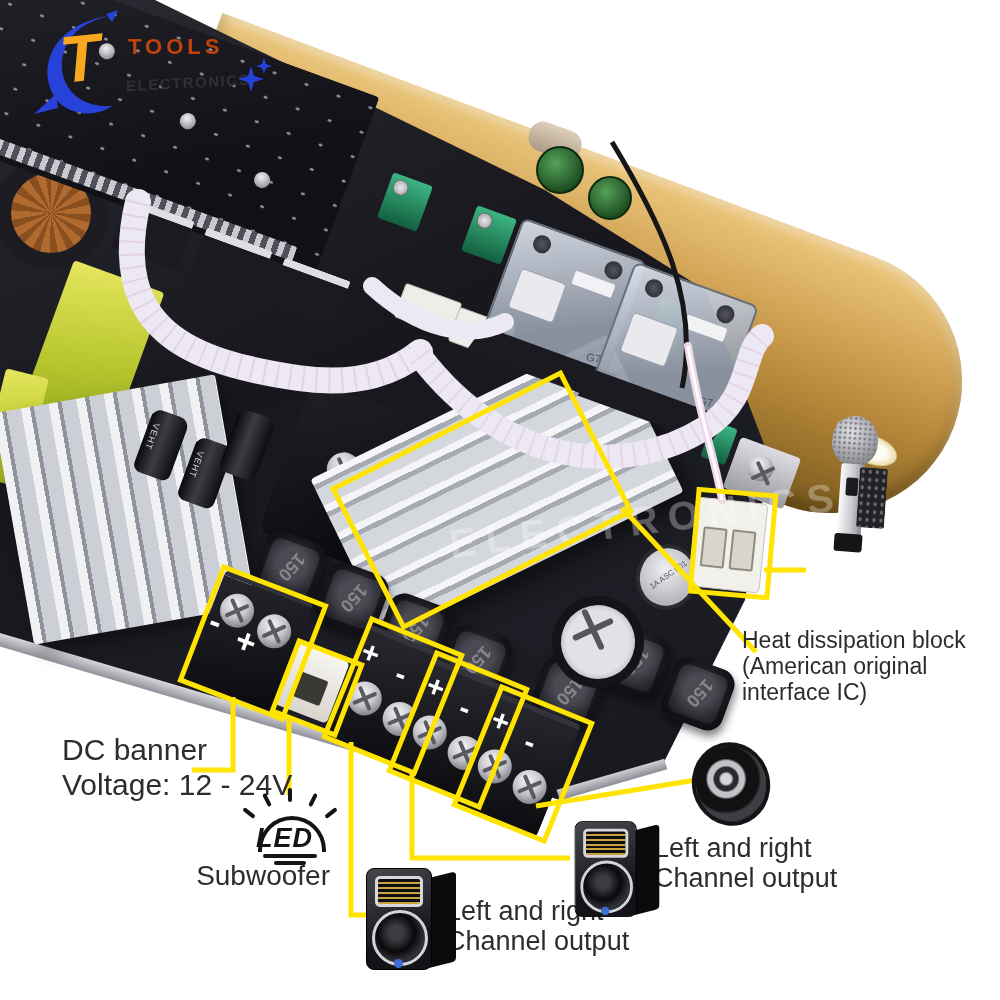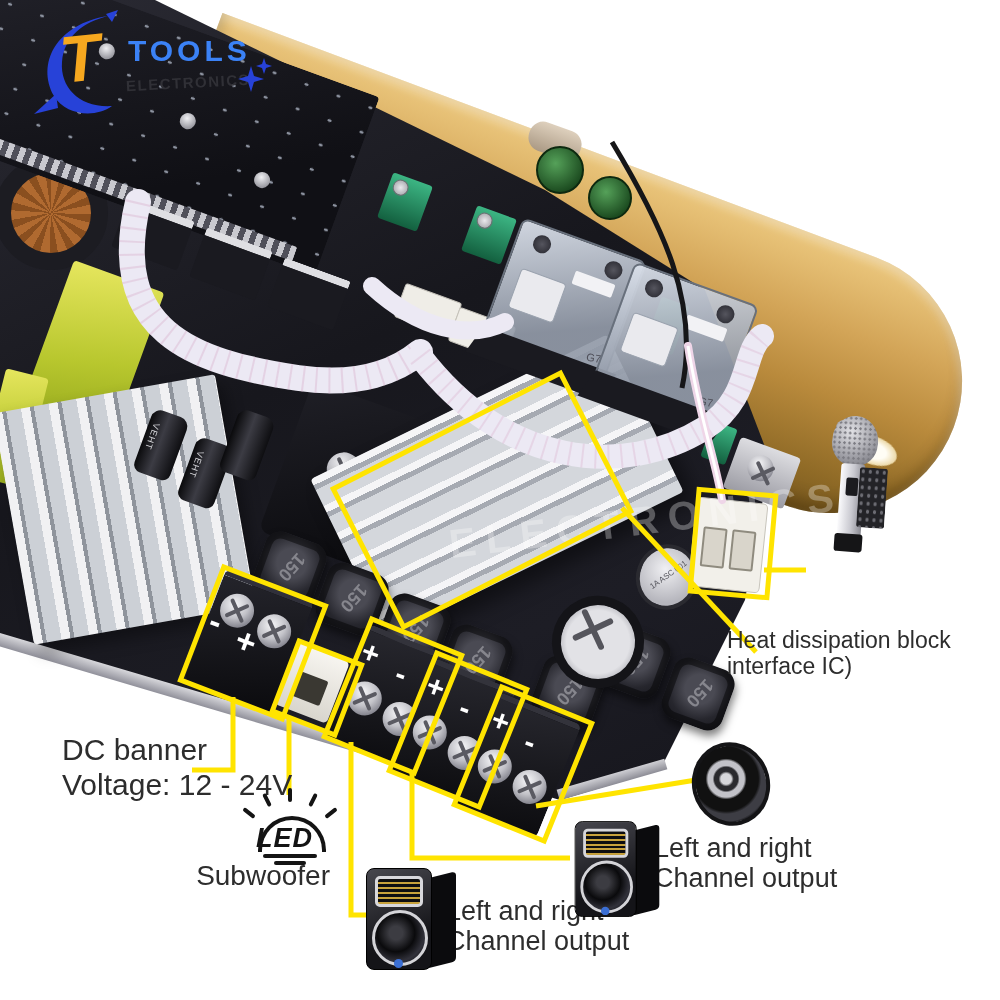--- a/index.html
+++ b/index.html
@@ -148,21 +148,21 @@
   .mbody{position:absolute;left:20px;top:48px;width:24px;height:72px;border-radius:3px;
         background:linear-gradient(to right,#fbfbfd,#c9c9d0 55%,#8a8a92)}
   .mbtn{position:absolute;left:26px;top:62px;width:12px;height:18px;background:#1b1b1f;border-radius:2px}
   .mbase{position:absolute;left:18px;top:118px;width:28px;height:18px;background:#151517;border-radius:3px}
   .rx{left:858px;top:468px;width:28px;height:60px;transform:rotate(4deg);z-index:45;background:#232327;border-radius:3px;
         background-image:radial-gradient(#6c6c73 1.4px,transparent 1.9px);background-size:7px 8px}
 
   
   .logo{left:8px;top:2px;width:280px;height:112px;z-index:50}
   .logo-t{position:absolute;left:52px;top:18px;font-size:66px;font-weight:900;font-style:italic;color:#f7a81f;transform:rotate(-6deg)}
-  .logo-name{position:absolute;left:120px;top:32px;font-size:30px;font-weight:900;letter-spacing:4px;color:#3b82f6}
+  .logo-name{position:absolute;left:120px;top:32px;font-size:22px;font-weight:900;letter-spacing:4px;color:#c2410c}
   .logo-sub{position:absolute;left:118px;top:72px;font-size:15px;font-weight:800;letter-spacing:1.5px;color:#303036;transform:rotate(-3deg)}
 </style>
 </head>
 <body>
 
 <div id="scene">
 
   <div class="abs gold"></div>
   <div class="abs gold-knob"></div>
   <div class="abs gold-hole"></div>
@@ -319,22 +319,23 @@
   <svg class="abs" width="1000" height="1000" style="left:0;top:0;z-index:40;pointer-events:none">
     <polyline points="622,508 756,652" fill="none" stroke="#FFE400" stroke-width="5"></polyline>
     <polyline points="764,570 806,570" fill="none" stroke="#FFE400" stroke-width="5"></polyline>
     <polyline points="233,697 233,770 192,770" fill="none" stroke="#FFE400" stroke-width="5"></polyline>
     <polyline points="289,716 289,795" fill="none" stroke="#FFE400" stroke-width="5"></polyline>
     <polyline points="351,742 351,915 366,915" fill="none" stroke="#FFE400" stroke-width="5"></polyline>
     <polyline points="412,772 412,858 570,858" fill="none" stroke="#FFE400" stroke-width="5"></polyline>
     <polyline points="536,806 696,780" fill="none" stroke="#FFE400" stroke-width="5"></polyline>
   </svg>
 
-  <div class="lbl" style="left:727px;top:628px;font-size:23px">
+  <div class="lbl" style="left:742px;top:628px;font-size:23px">
     <div>Heat dissipation block</div>
+    <div>(American original</div>
     <div>interface IC)</div>
   </div>
   <div class="lbl" style="left:654px;top:833px;font-size:27px">
     <div>Left and right</div>
     <div>Channel output</div>
   </div>
   <div class="lbl" style="left:446px;top:896px;font-size:27px">
     <div>Left and right</div>
     <div>Channel output</div>
   </div>

